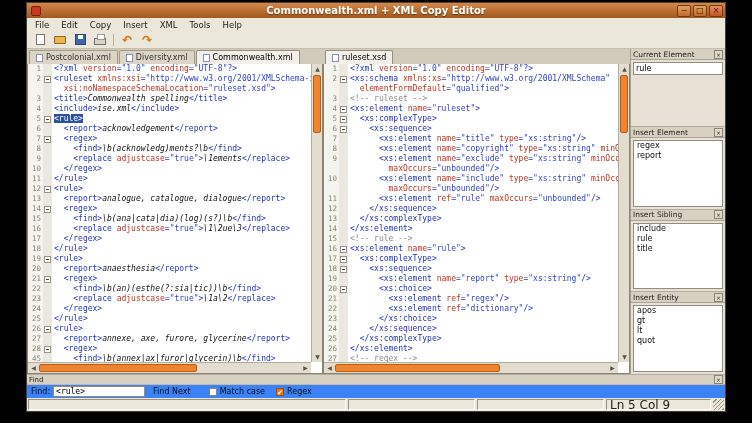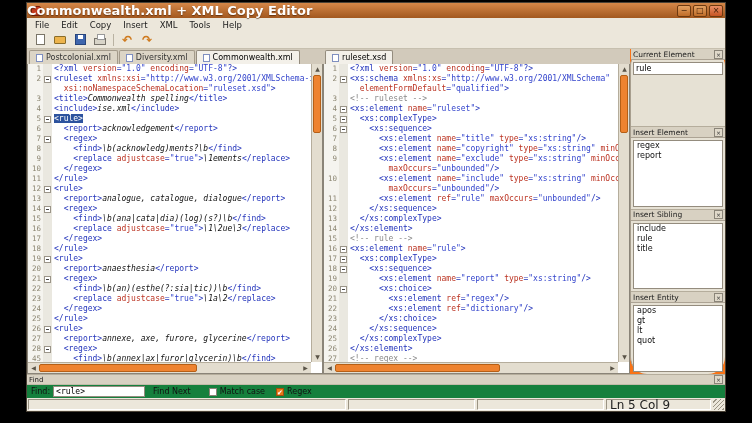--- a/index.html
+++ b/index.html
@@ -4,21 +4,21 @@
 <style>
   html,body{margin:0;padding:0;width:752px;height:423px;background:#000;overflow:hidden;
     font-family:"DejaVu Sans","Liberation Sans",sans-serif;}
   *{box-sizing:border-box;}
   .window{position:absolute;left:26px;top:2px;width:700px;height:410px;background:#ece7db;
     border:1px solid #4a4236;display:flex;flex-direction:column;}
   
   .titlebar{height:15px;flex:none;background:linear-gradient(to bottom,#d58748,#a2581f);
     display:flex;align-items:center;padding:0 2px;position:relative;}
   .win-ico{width:10px;height:10px;background:#c43b1e;border:1px solid #7c1f0a;border-radius:2px;margin-left:2px;}
-  .title-text{position:absolute;left:0;right:0;color:#fff;font-size:13px;font-weight:bold;
+  .title-text{position:absolute;left:0;right:0;text-align:center;color:#fff;font-size:10px;font-weight:bold;
     text-shadow:0 1px 1px rgba(60,25,0,.6);}
   .win-controls{margin-left:auto;display:flex;z-index:2;}
   .wbtn{width:14px;height:12px;border:1px solid #6e3a10;border-radius:2px;margin-left:2px;
     background:linear-gradient(#e3a162,#bf6c28);color:#3c1c05;font-size:8px;line-height:10px;
     display:flex;align-items:center;justify-content:center;}
   .wbtn.close{background:linear-gradient(#ea9066,#c65423);}
   
   .menubar{height:13px;flex:none;background:#ece7db;display:flex;align-items:center;padding-left:2px;}
   .mitem{font-size:8.5px;color:#1c1c1c;padding:16px 6px;height:13px;display:flex;align-items:center;}
   
@@ -57,35 +57,35 @@
   .tk-s{background:#2d539e;color:#fff;}
   
   .vscroll{position:absolute;right:0;top:0;bottom:11px;width:11px;background:#e3ddcf;border-left:1px solid #b5ad9c;}
   .hscroll{position:absolute;left:0;right:11px;bottom:0;height:11px;background:#e3ddcf;border-top:1px solid #b5ad9c;}
   .sarrow{position:absolute;font-size:6px;color:#5a5448;width:11px;height:10px;text-align:center;line-height:10px;}
   .sarrow.up{top:0;} .sarrow.down{bottom:0;}
   .sarrow.lft{left:0;} .sarrow.rgt{right:0;}
   .vthumb{position:absolute;left:1px;right:1px;top:11px;height:58px;background:#ee8330;border:1px solid #b55f16;border-radius:2px;}
   .hthumb{position:absolute;top:1px;bottom:1px;left:11px;width:56%;background:#ee8330;border:1px solid #b55f16;border-radius:2px;}
   
-  .sidebar{width:95px;flex:none;background:#e6e1d4;border-left:1px solid #a79e8e;display:flex;flex-direction:column;border-radius:17px;}
+  .sidebar{width:95px;flex:none;background:#e6e1d4;border-left:1px solid #a79e8e;display:flex;flex-direction:column;}
   .panel{display:flex;flex-direction:column;border-bottom:1px solid #b5ad9c;overflow:hidden;}
   .panel:nth-child(1){height:78px;flex:none;} .panel:nth-child(2){flex:1;}
   .panel:nth-child(3){flex:1;} .panel:nth-child(4){flex:1;border-bottom:none;}
   .phead{height:11px;flex:none;background:#d8d1c2;border-bottom:1px solid #aca394;
     display:flex;align-items:center;padding:0 2px;}
   .ptitle{font-size:7.5px;color:#222;flex:1;white-space:nowrap;overflow:hidden;}
   .pclose{width:9px;height:9px;flex:none;background:#e0d9ca;border:1px solid #8a8478;color:#333;
     font-size:6px;line-height:7px;text-align:center;}
   .pinput{margin:2px;height:13px;background:#fff;border:1px solid #948c7e;font-size:8px;padding:0 2px;
     font-family:"DejaVu Sans","Liberation Sans",sans-serif;width:calc(100% - 4px);}
   .plist{margin:2px;flex:1;background:#fff;border:1px solid #948c7e;overflow:hidden;}
   .pitem{font-size:8px;color:#111;padding:0 3px;height:10px;line-height:10px;white-space:nowrap;}
   
-  .findwrap{flex:none;height:24px;display:flex;flex-direction:column;background:#15803d;border-top:1px solid #b5ad9c;}
+  .findwrap{flex:none;height:24px;display:flex;flex-direction:column;background:#3b82f6;border-top:1px solid #b5ad9c;}
   .findhead{height:10px;background:#d8d1c2;display:flex;align-items:center;padding:0 2px;border-bottom:1px solid #c2bba9;}
   .findhead .ptitle{font-size:7px;}
   .findrow{height:14px;display:flex;align-items:center;padding-left:4px;}
   .flabel{font-size:8px;color:#111;margin-right:3px;}
   .finput{width:92px;height:11px;background:#fff;border:1px solid #948c7e;font-size:8px;padding:0 2px;
     font-family:"DejaVu Sans Mono","Liberation Mono",monospace;}
   .fbtn{font-size:8px;color:#111;margin:0 10px 0 8px;}
   .chk{width:8px;height:8px;border:1px solid #8a8478;background:#fff;margin:0 3px 0 8px;flex:none;
     font-size:7px;line-height:8px;text-align:center;color:#fff;}
   .chk.on{background:#e87817;border-color:#a04e10;}

